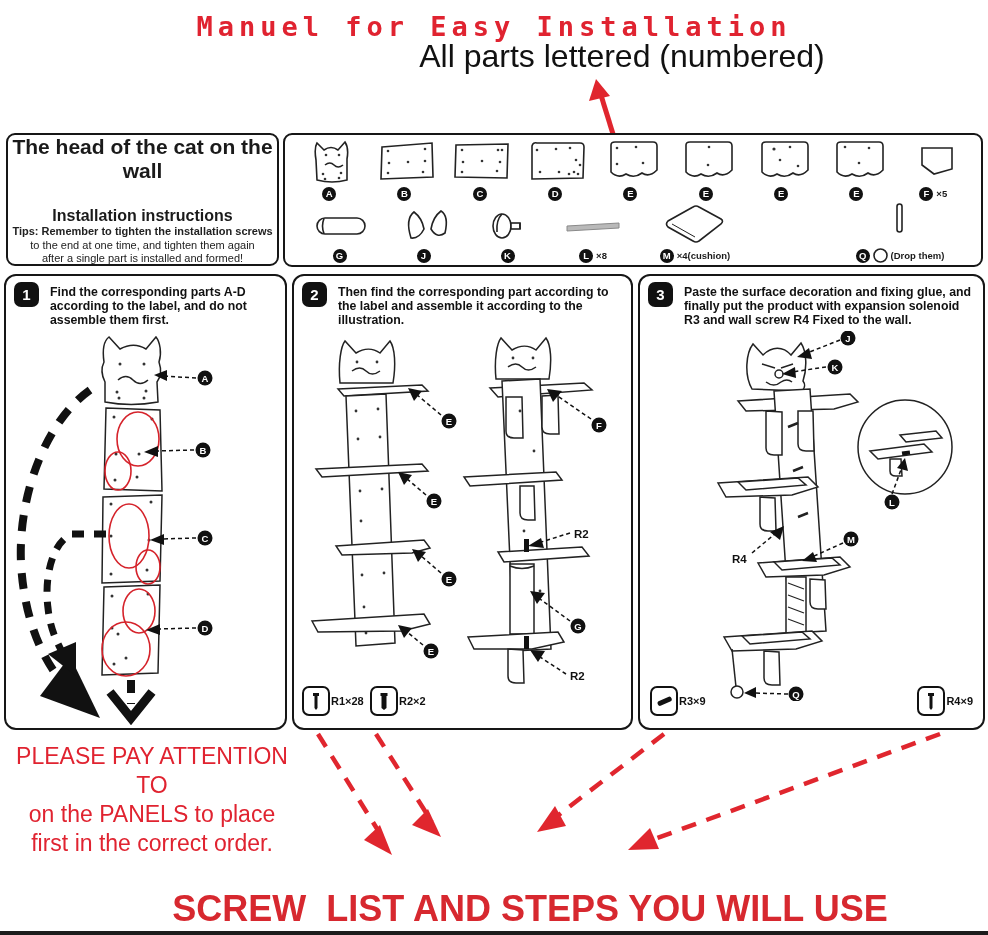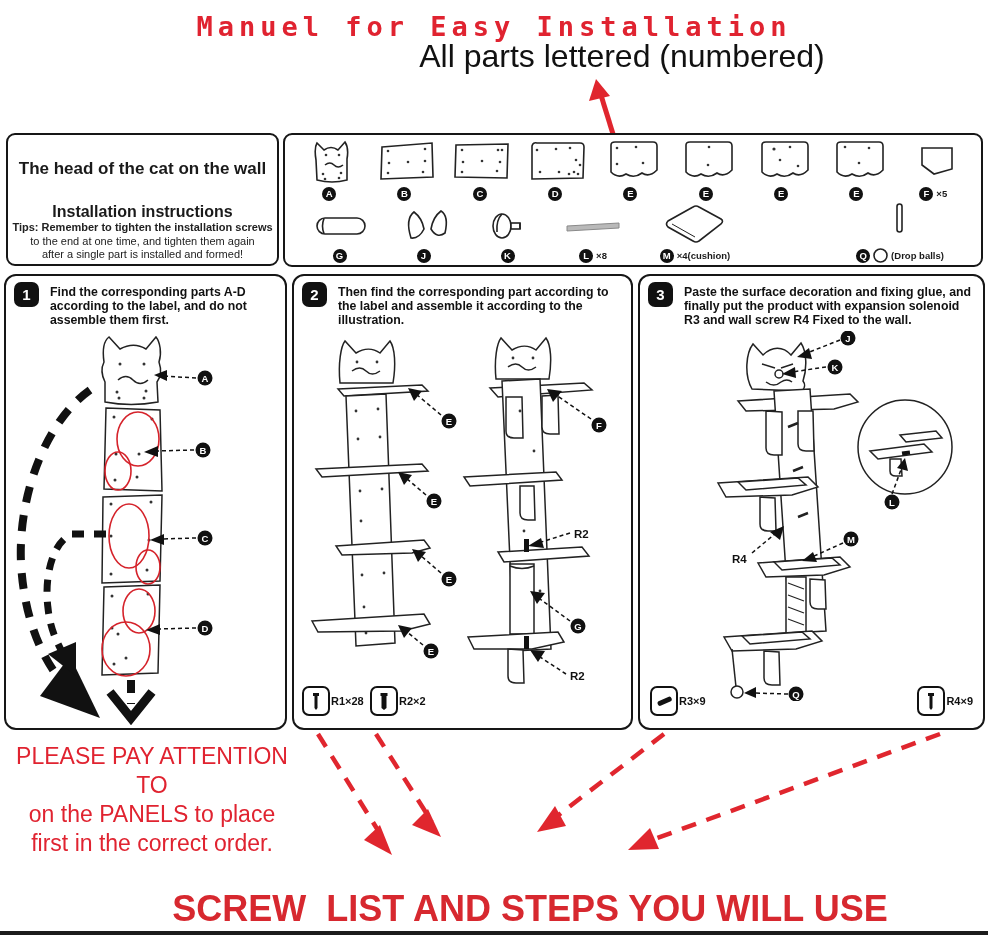--- a/index.html
+++ b/index.html
@@ -7,21 +7,21 @@
         font-family:"Liberation Sans",sans-serif;color:#1a1a1a;}
   .abs{position:absolute;}
   
   #main-title{top:2px;left:0;width:988px;text-align:center;color:#e02330;
     font-family:"DejaVu Sans Mono",monospace;font-weight:bold;font-size:27px;letter-spacing:5px;margin-top:9px;}
   #sub-title{top:38px;left:0;width:988px;text-align:center;transform:translateX(128px);
     font-size:32px;color:#111;}
   
   .box{position:absolute;border:2.5px solid #161616;border-radius:12px;background:#fff;box-sizing:border-box;}
   #info-box{left:6px;top:133px;width:273px;height:133px;border-width:2px;border-radius:9px;text-align:center;}
-  #info-box .h1{font-size:17px;font-weight:bold;margin-top:24px;}
+  #info-box .h1{font-size:21px;font-weight:bold;margin-top:0;}
   #info-box .h2{font-size:16px;font-weight:bold;margin-top:24px;}
   #info-box .tips{font-size:11px;line-height:13.5px;color:#222;}
   #parts-box{left:283px;top:133px;width:700px;height:134px;border-width:2px;border-radius:9px;}
   .parts-row{display:flex;align-items:flex-end;}
   #parts-row-1{padding:4px 10px 0 8px;height:62px;}
   #parts-row-2{padding:2px 0 0 14px;height:60px;align-items:flex-end;}
   .part-cell{flex:1;display:flex;flex-direction:column;align-items:center;justify-content:flex-end;}
   .part-cell-fixed{width:84px;flex:none;display:flex;flex-direction:column;align-items:center;justify-content:flex-end;}
   .part-label{display:flex;align-items:center;gap:3px;font-size:9.5px;font-weight:bold;margin-top:2px;height:15px;}
   .circ{width:14px;height:14px;border-radius:50%;background:#111;color:#fff;font-size:9.5px;font-weight:bold;
@@ -265,21 +265,21 @@
       </div>
       <div class="part-cell-fixed" style="margin-left:auto;margin-right:26px;width:110px">
         <svg class="pshape" width="40" height="44">
           <rect x="17" y="2" width="5" height="28" rx="2.5"></rect>
         </svg>
         <div class="part-label">
           <span class="circ">Q</span>
           <svg width="15" height="15">
               <circle cx="7.5" cy="7.5" r="6.5" fill="#fff" stroke="#222" stroke-width="1.6"></circle>
             </svg>
-          <span>(Drop balls)</span>
+          <span>(Drop them)</span>
         </div>
       </div>
     </div>
   </div>
 
   <div id="step1-box" class="box">
     <div class="badge">1</div>
     <div class="step-text">Find the corresponding parts A-D according to the label, and do not assemble them first.</div>
     <svg class="diag" style="top:52px" width="281" height="400" viewBox="0 0 281 400">
 

